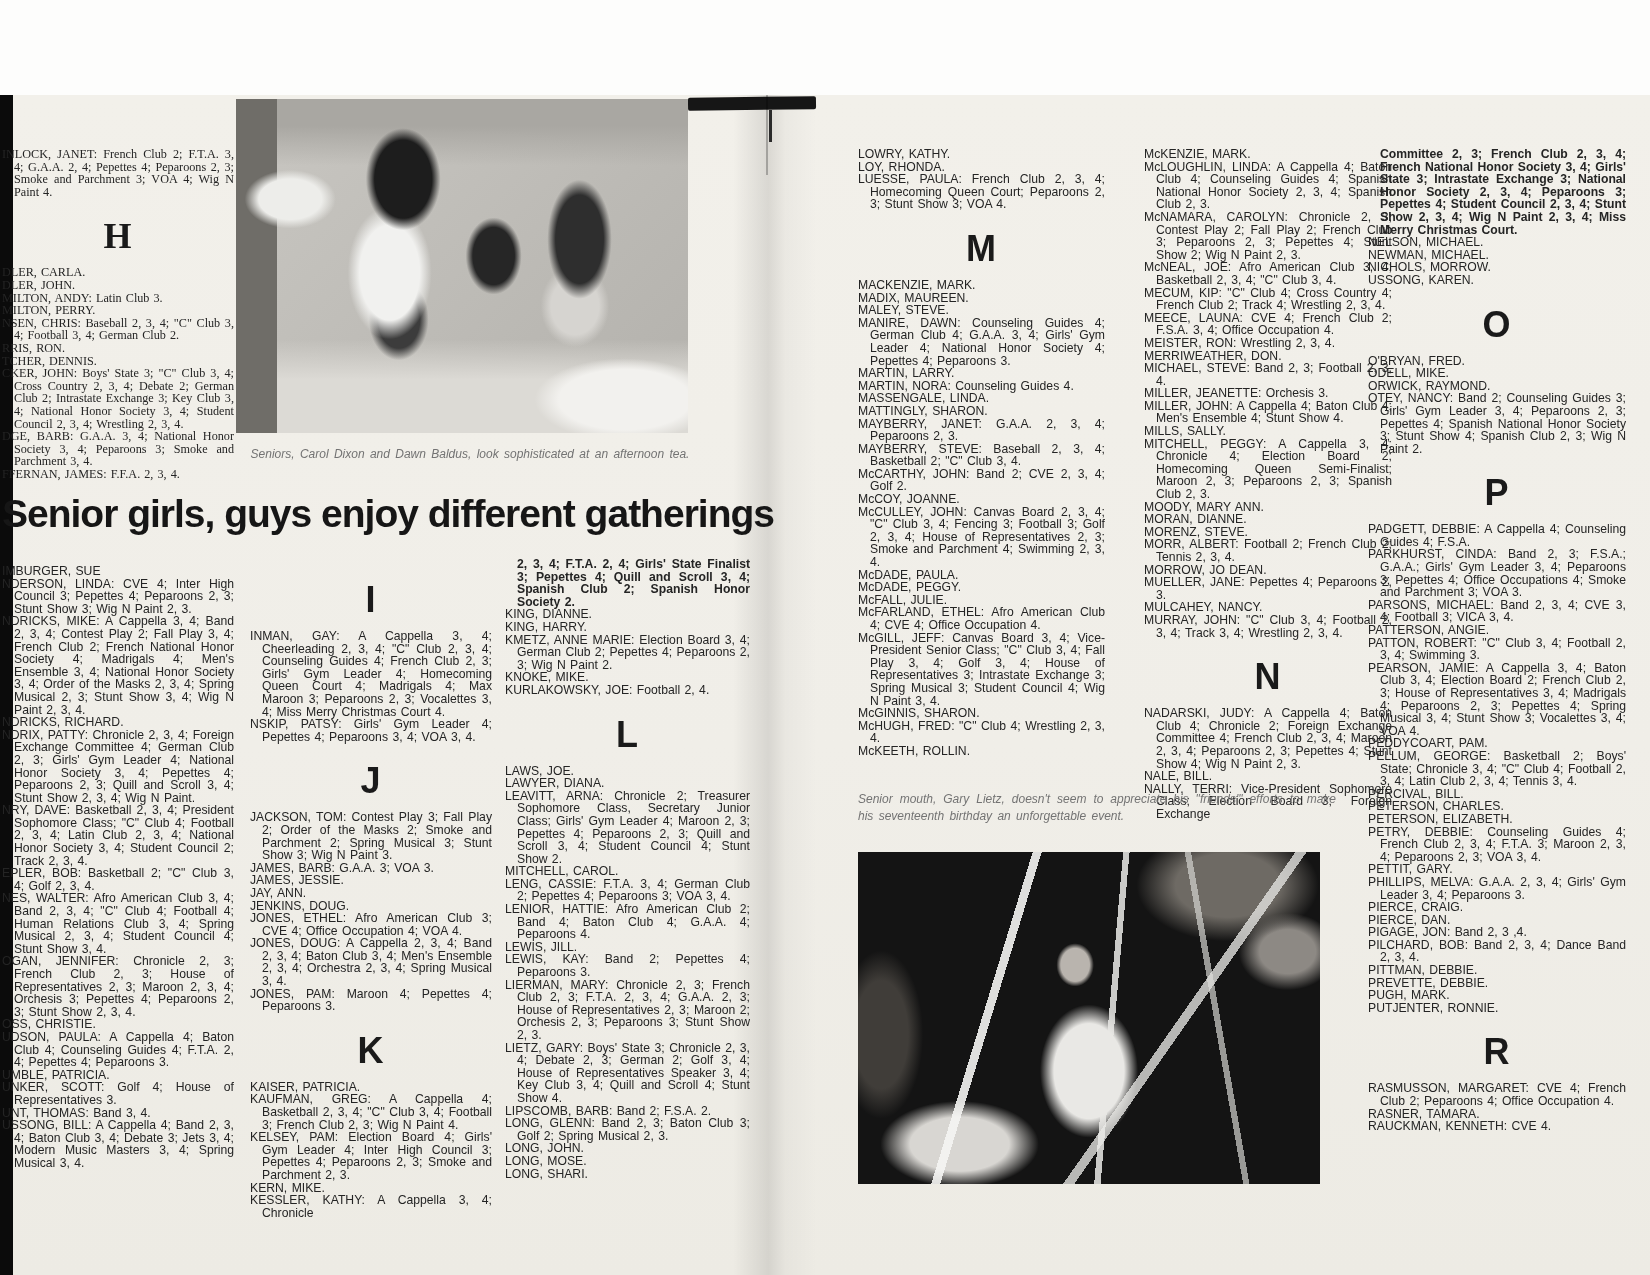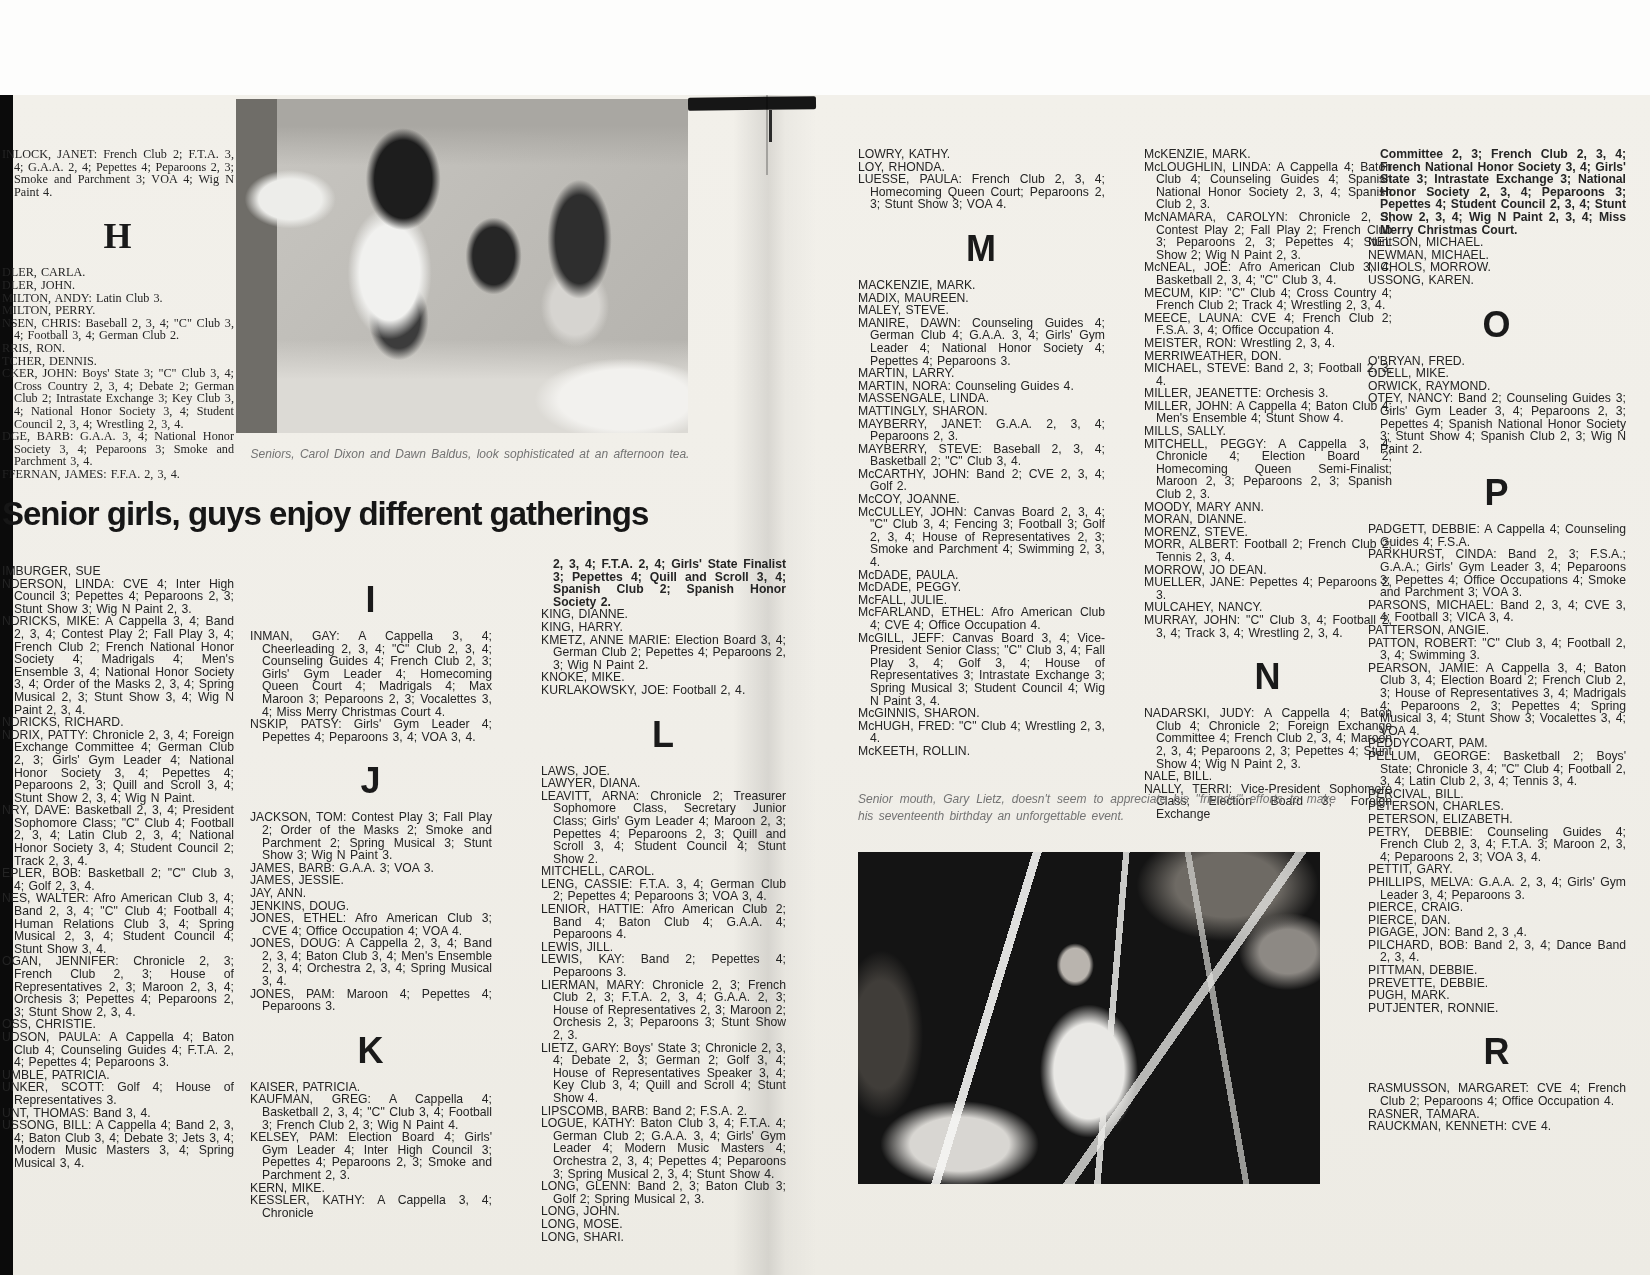--- a/index.html
+++ b/index.html
@@ -14,21 +14,21 @@
             transform:rotate(-0.8deg);border-radius:2px;}
   .bindtick{position:absolute;left:769px;top:110px;width:3px;height:32px;background:#2a2a2a;}
   .pageline{position:absolute;left:766px;top:95px;width:2px;height:80px;background:rgba(0,0,0,0.25);}
 
   .col{position:absolute;font-size:12.2px;line-height:12.6px;color:#242424;}
   .entry{text-align:justify;text-indent:-12px;padding-left:12px;word-spacing:1px;}
   .entry.cont{text-indent:0;font-weight:bold;}
   .letter{font-size:36px;line-height:36px;font-weight:700;text-align:center;
           margin:20px 0 12px;letter-spacing:1px;text-indent:0;padding-left:0;color:#1a1a1a;}
 
-  .headline{position:absolute;left:2px;top:494px;width:742px;font-size:33px;line-height:40px;
+  .headline{position:absolute;left:2px;top:494px;width:742px;font-size:39px;line-height:40px;
             font-weight:700;letter-spacing:-1px;color:#161616;white-space:nowrap;}
   .caption{position:absolute;font-style:italic;color:#737373;}
   #cap1{left:250px;top:447px;width:440px;font-size:12px;line-height:15px;text-align:center;word-spacing:2px;}
   #cap2{left:858px;top:791px;width:478px;font-size:12px;line-height:17px;text-align:justify;word-spacing:2px;}
 
   .photo{position:absolute;}
   #photo1{left:236px;top:99px;width:452px;height:334px;background-color:#bfbdb8;
     background-image:
       radial-gradient(55px 75px at 37% 24%, #1d1d1d 0 52%, rgba(0,0,0,0) 68%),
       radial-gradient(40px 55px at 57% 47%, #262626 0 52%, rgba(0,0,0,0) 70%),
@@ -51,21 +51,21 @@
       linear-gradient(125deg, rgba(0,0,0,0) 0 63%, rgba(225,225,222,.8) 63% 64.6%, rgba(0,0,0,0) 64.6%),
       linear-gradient(80deg, rgba(0,0,0,0) 0 74%, rgba(210,210,206,.7) 74% 75.2%, rgba(0,0,0,0) 75.2%),
       radial-gradient(130px 80px at 80% 10%, #6e6a64 0 40%, rgba(0,0,0,0) 70%),
       radial-gradient(70px 55px at 93% 30%, #8d8984 0 40%, rgba(0,0,0,0) 70%),
       radial-gradient(110px 60px at 22% 88%, #d8d6d2 0 45%, rgba(0,0,0,0) 72%),
       radial-gradient(60px 120px at 5% 55%, #403d39 0 45%, rgba(0,0,0,0) 70%);}
 
   #col1a{left:2px;top:148px;width:232px;font-family:Liberation Serif, serif;}
   #col1b{left:2px;top:565px;width:232px;}
   #col2{left:250px;top:562px;width:242px;}
-  #col3{left:505px;top:558px;width:245px;margin-left:36px;}
+  #col3{left:505px;top:558px;width:245px;}
   #col4{left:858px;top:148px;width:247px;}
   #col5{left:1112px;top:148px;width:248px;margin-left:32px;}
   #col6{left:1368px;top:148px;width:258px;}
 </style>
 </head>
 <body>
 
 <div class="canvas">
   <div class="paper"></div>
   <div class="edge"></div>
@@ -142,21 +142,20 @@
       <div class="entry">LAWYER, DIANA.</div>
       <div class="entry">LEAVITT, ARNA: Chronicle 2; Treasurer Sophomore Class, Secretary Junior Class; Girls' Gym Leader 4; Maroon 2, 3; Pepettes 4; Peparoons 2, 3; Quill and Scroll 3, 4; Student Council 4; Stunt Show 2.</div>
       <div class="entry">MITCHELL, CAROL.</div>
       <div class="entry">LENG, CASSIE: F.T.A. 3, 4; German Club 2; Pepettes 4; Peparoons 3; VOA 3, 4.</div>
       <div class="entry">LENIOR, HATTIE: Afro American Club 2; Band 4; Baton Club 4; G.A.A. 4; Peparoons 4.</div>
       <div class="entry">LEWIS, JILL.</div>
       <div class="entry">LEWIS, KAY: Band 2; Pepettes 4; Peparoons 3.</div>
       <div class="entry">LIERMAN, MARY: Chronicle 2, 3; French Club 2, 3; F.T.A. 2, 3, 4; G.A.A. 2, 3; House of Representatives 2, 3; Maroon 2; Orchesis 2, 3; Peparoons 3; Stunt Show 2, 3.</div>
       <div class="entry">LIETZ, GARY: Boys' State 3; Chronicle 2, 3, 4; Debate 2, 3; German 2; Golf 3, 4; House of Representatives Speaker 3, 4; Key Club 3, 4; Quill and Scroll 4; Stunt Show 4.</div>
       <div class="entry">LIPSCOMB, BARB: Band 2; F.S.A. 2.</div>
-      <div class="entry">LOGUE, KATHY: Baton Club 3, 4; F.T.A. 4; German Club 2; G.A.A. 3, 4; Girls' Gym Leader 4; Modern Music Masters 4; Orchestra 2, 3, 4; Pepettes 4; Peparoons 3; Spring Musical 2, 3, 4; Stunt Show 4.</div>
       <div class="entry">LONG, GLENN: Band 2, 3; Baton Club 3; Golf 2; Spring Musical 2, 3.</div>
       <div class="entry">LONG, JOHN.</div>
       <div class="entry">LONG, MOSE.</div>
       <div class="entry">LONG, SHARI.</div>
     </div>
 
   <div id="col4" class="col">
       <div class="entry">LOWRY, KATHY.</div>
       <div class="entry">LOY, RHONDA.</div>
       <div class="entry">LUESSE, PAULA: French Club 2, 3, 4; Homecoming Queen Court; Peparoons 2, 3; Stunt Show 3; VOA 4.</div>

